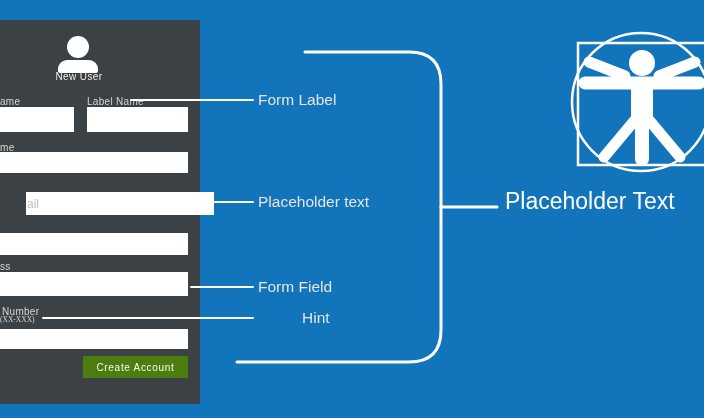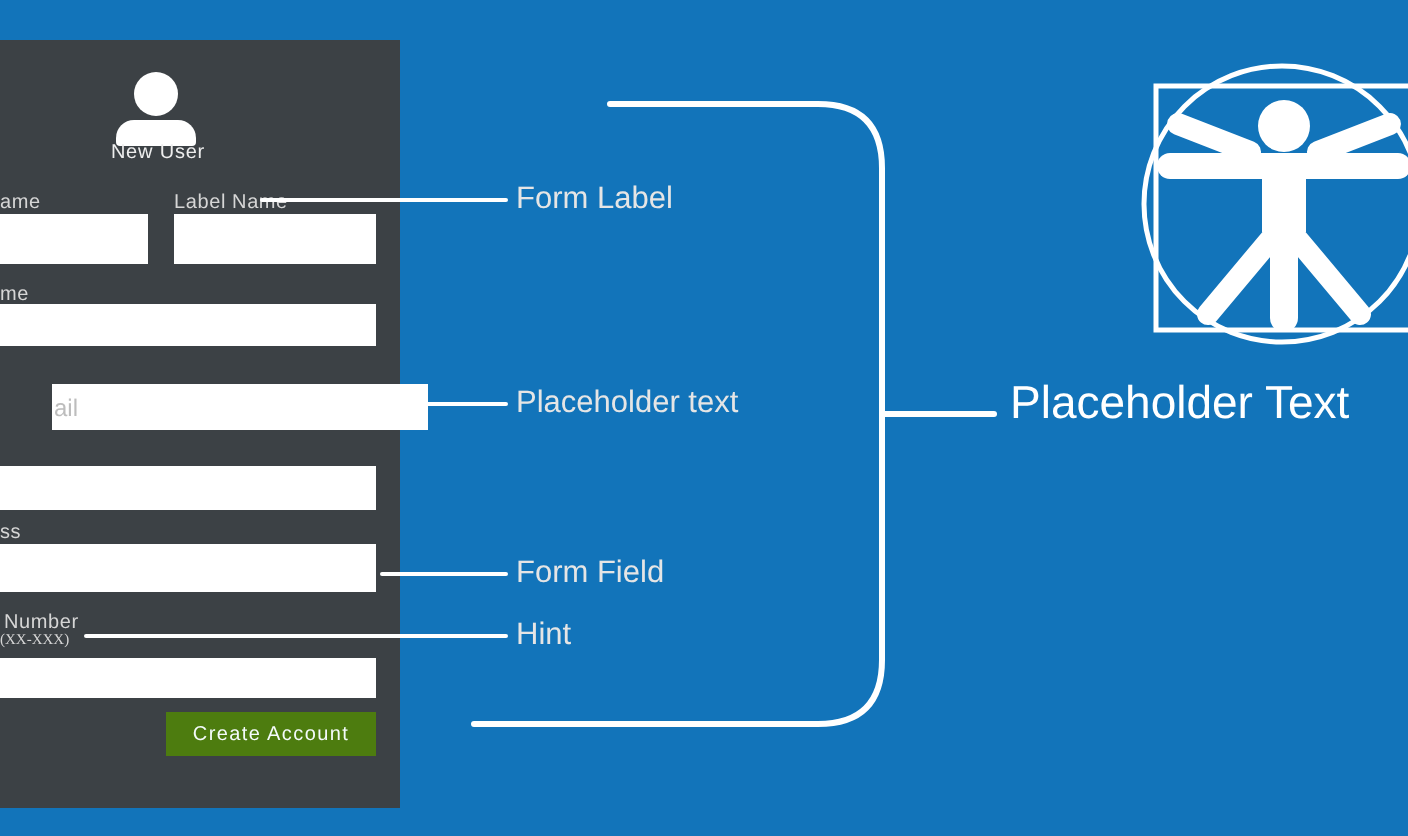--- a/index.html
+++ b/index.html
@@ -44,21 +44,21 @@
   .leader{position:absolute;height:2px;background:#FFFFFF;border-radius:1px;}
   .ln-formlabel{left:130px;top:99px;width:124px;}
   .ln-placeholder{left:190px;top:201px;width:64px;}
   .ln-formfield{left:190px;top:286px;width:64px;}
   .ln-hint{left:42px;top:317px;width:212px;}
   
   .callout{position:absolute;left:258px;color:#e5e5e5;font-size:15.5px;white-space:nowrap;}
   .co-formlabel{top:91px;}
   .co-placeholder{top:193px;}
   .co-formfield{top:278px;}
-  .co-hint{top:309px;}
+  .co-hint{top:309px;margin-left:44px;}
   
   #bracket{position:absolute;left:0;top:0;}
   
   #title{position:absolute;left:505px;top:187px;color:#FFFFFF;font-size:23px;line-height:29px;white-space:nowrap;}
   
   #vitruvian{position:absolute;left:565px;top:26px;}
 </style>
 </head>
 <body>
 

